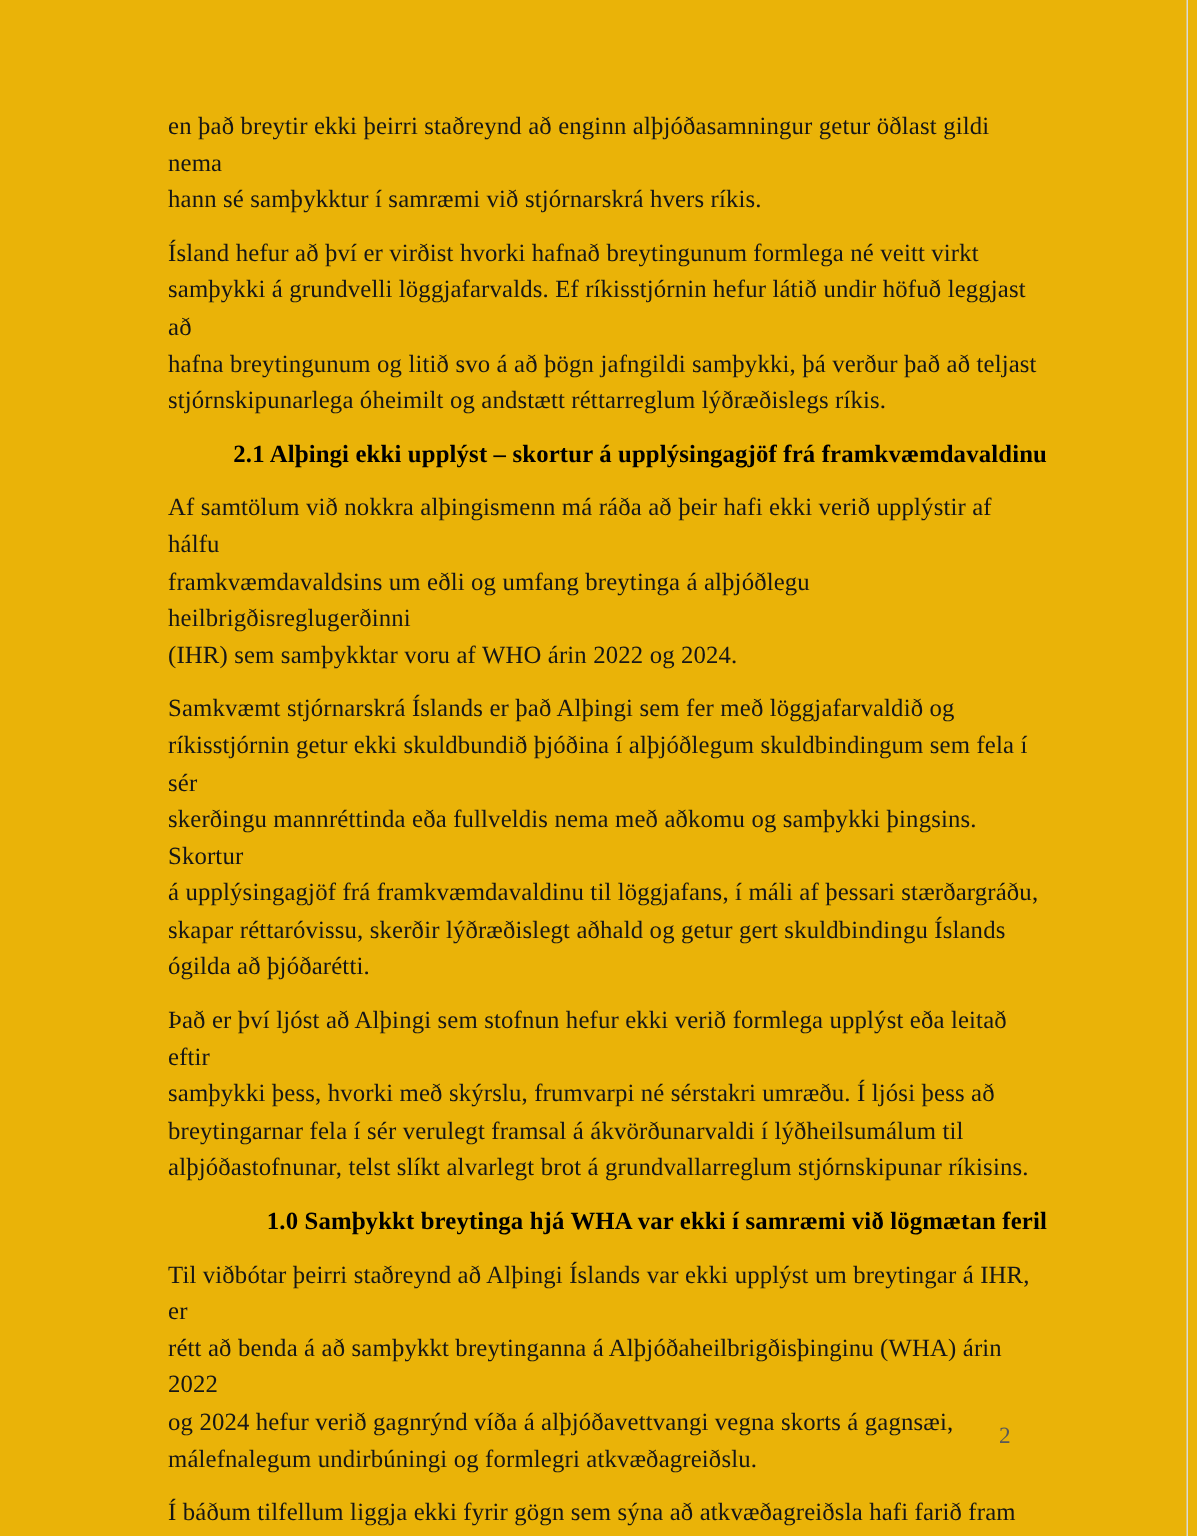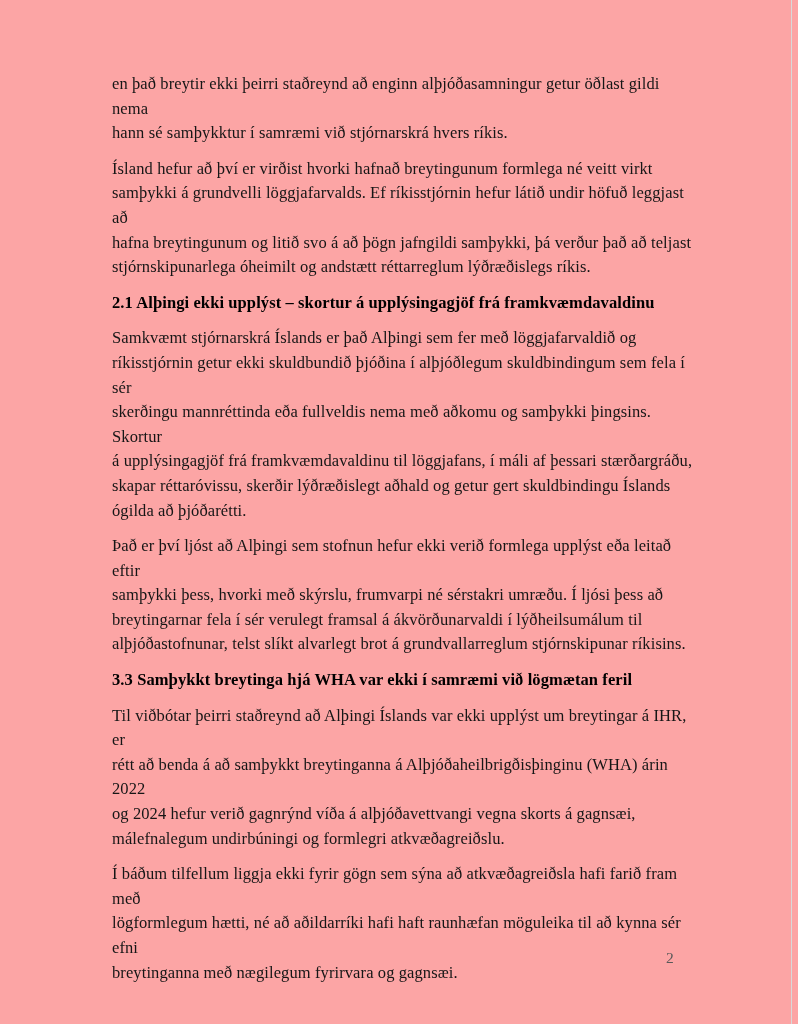--- a/index.html
+++ b/index.html
@@ -11,21 +11,21 @@
     width: 798px;
     height: 1024px;
     position: relative;
     overflow: hidden;
     font-family: "Liberation Serif", "DejaVu Serif", serif;
     color: #161616;
   }
   .page {
     position: absolute;
     inset: 0;
-    background: #fca5a5;
+    background: #eab308;
   }
   .page-edge-right {
     position: absolute;
     top: 0;
     left: 791px;
     width: 1px;
     height: 1024px;
     background: #d9d9d9;
   }
   .content {
@@ -39,20 +39,21 @@
     margin: 0 0 11px 0;
     font-size: 16.5px;
     line-height: 24.6px;
     white-space: pre-line;
     font-weight: normal;
     letter-spacing: 0.1px;
   }
   .content h2.heading {
     font-weight: bold;
     color: #000000;
+    text-align: right;
   }
   .page-number {
     position: absolute;
     top: 949px;
     left: 666px;
     font-size: 15.5px;
     color: #595959;
   }
 </style>
 </head>
@@ -60,31 +61,34 @@
 
 <div class="page">
   <main class="content">
       <p class="paragraph">en það breytir ekki þeirri staðreynd að enginn alþjóðasamningur getur öðlast gildi nema
 hann sé samþykktur í samræmi við stjórnarskrá hvers ríkis.</p>
       <p class="paragraph">Ísland hefur að því er virðist hvorki hafnað breytingunum formlega né veitt virkt
 samþykki á grundvelli löggjafarvalds. Ef ríkisstjórnin hefur látið undir höfuð leggjast að
 hafna breytingunum og litið svo á að þögn jafngildi samþykki, þá verður það að teljast
 stjórnskipunarlega óheimilt og andstætt réttarreglum lýðræðislegs ríkis.</p>
       <h2 class="heading">2.1 Alþingi ekki upplýst – skortur á upplýsingagjöf frá framkvæmdavaldinu</h2>
+      <p class="paragraph">Af samtölum við nokkra alþingismenn má ráða að þeir hafi ekki verið upplýstir af hálfu
+framkvæmdavaldsins um eðli og umfang breytinga á alþjóðlegu heilbrigðisreglugerðinni
+(IHR) sem samþykktar voru af WHO árin 2022 og 2024.</p>
       <p class="paragraph">Samkvæmt stjórnarskrá Íslands er það Alþingi sem fer með löggjafarvaldið og
 ríkisstjórnin getur ekki skuldbundið þjóðina í alþjóðlegum skuldbindingum sem fela í sér
 skerðingu mannréttinda eða fullveldis nema með aðkomu og samþykki þingsins. Skortur
 á upplýsingagjöf frá framkvæmdavaldinu til löggjafans, í máli af þessari stærðargráðu,
 skapar réttaróvissu, skerðir lýðræðislegt aðhald og getur gert skuldbindingu Íslands
 ógilda að þjóðarétti.</p>
       <p class="paragraph">Það er því ljóst að Alþingi sem stofnun hefur ekki verið formlega upplýst eða leitað eftir
 samþykki þess, hvorki með skýrslu, frumvarpi né sérstakri umræðu. Í ljósi þess að
 breytingarnar fela í sér verulegt framsal á ákvörðunarvaldi í lýðheilsumálum til
 alþjóðastofnunar, telst slíkt alvarlegt brot á grundvallarreglum stjórnskipunar ríkisins.</p>
-      <h2 class="heading">3.3 Samþykkt breytinga hjá WHA var ekki í samræmi við lögmætan feril</h2>
+      <h2 class="heading">1.0 Samþykkt breytinga hjá WHA var ekki í samræmi við lögmætan feril</h2>
       <p class="paragraph">Til viðbótar þeirri staðreynd að Alþingi Íslands var ekki upplýst um breytingar á IHR, er
 rétt að benda á að samþykkt breytinganna á Alþjóðaheilbrigðisþinginu (WHA) árin 2022
 og 2024 hefur verið gagnrýnd víða á alþjóðavettvangi vegna skorts á gagnsæi,
 málefnalegum undirbúningi og formlegri atkvæðagreiðslu.</p>
       <p class="paragraph">Í báðum tilfellum liggja ekki fyrir gögn sem sýna að atkvæðagreiðsla hafi farið fram með
 lögformlegum hætti, né að aðildarríki hafi haft raunhæfan möguleika til að kynna sér efni
 breytinganna með nægilegum fyrirvara og gagnsæi.</p>
     </main>
   <div class="page-number">2</div>
   <div class="page-edge-right"></div>

